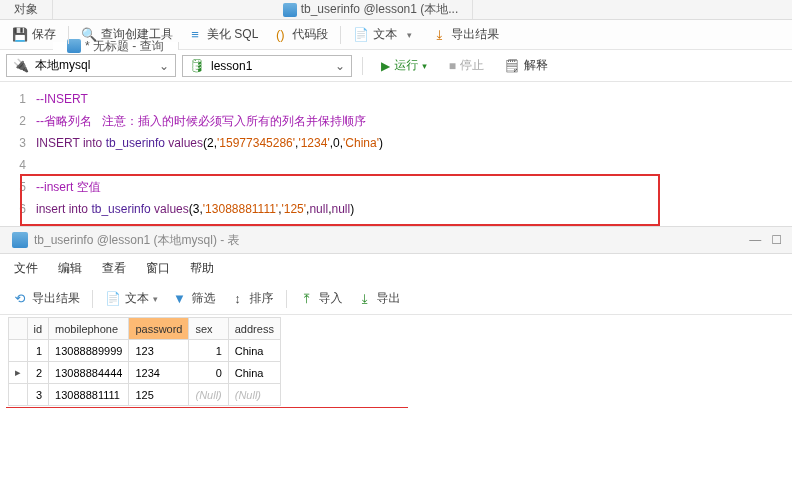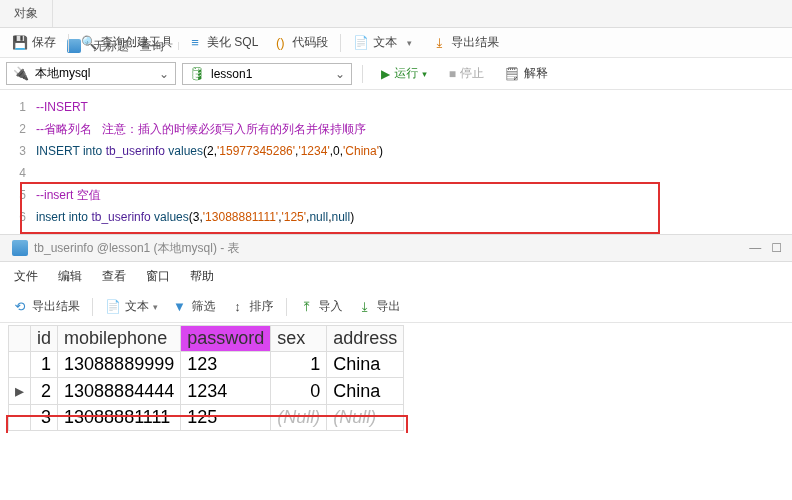--- a/index.html
+++ b/index.html
@@ -1,62 +1,66 @@
 <!DOCTYPE html>
 <html><head>
 <meta charset="utf-8">
 <style>
 * { margin: 0; padding: 0; box-sizing: border-box; font-family: "Microsoft YaHei", sans-serif; font-size: 12px; }
 body { background: #fff; }
-.tabs { display: flex; background: #f5f5f5; border-bottom: 1px solid #ddd; height: 28px; }
+.tabs { display: flex; background: #f5f5f5; border-bottom: 1px solid #ddd; height: 20px; }
 .tab { padding: 4px 14px; display: flex; align-items: center; gap: 4px; cursor: pointer; border-right: 1px solid #e0e0e0; color: #555; }
 .tab.active { background: #fff; margin-top: 42px; }
 .tab-icon { width: 14px; height: 14px; display: inline-block; }
 .tb-ico { background: linear-gradient(#6fb3e0, #3a8dce); border-radius: 2px; }
 .toolbar { display: flex; align-items: center; gap: 2px; padding: 4px 6px; background: #fdfdfd; border-bottom: 1px solid #e5e5e5; height: 30px; }
 .tbtn { display: flex; align-items: center; gap: 4px; padding: 3px 6px; color: #444; cursor: pointer; border-radius: 3px; }
 .sep { width: 1px; height: 18px; background: #ddd; margin: 0 4px; }
 .ico { width: 16px; height: 16px; display: inline-flex; align-items: center; justify-content: center; font-size: 13px; }
 .conn-row { display: flex; align-items: center; gap: 6px; padding: 4px 6px; border-bottom: 1px solid #e5e5e5; height: 32px; }
 .combo { display: flex; align-items: center; border: 1px solid #bbb; padding: 2px 6px; min-width: 170px; background: #fff; gap: 6px; }
 .combo .chev { margin-left: auto; color: #666; }
 .run-btn { color: #2a8a2a; display: flex; align-items: center; gap: 4px; padding: 3px 8px; }
 .stop-btn { color: #aaa; display: flex; align-items: center; gap: 4px; padding: 3px 8px; }
 .editor { display: flex; font-family: Consolas, monospace; font-size: 14px; padding: 6px 0; position: relative; }
 .gutter { width: 36px; text-align: right; color: #999; padding-right: 10px; line-height: 22px; user-select: none; }
 .code { line-height: 22px; white-space: pre; }
-.kw { color: #0c4a6e; }
+.kw { color: #701a75; }
 .str { color: #cc5500; }
 .cm { color: #a21caf; }
 .nm { color: #4c1d95; }
 .redbox { position: absolute; border: 2px solid #e03030; pointer-events: none; }
 .panel-tabs { display: flex; background: #f5f5f5; border-top: 1px solid #ddd; border-bottom: 1px solid #ddd; height: 28px; align-items: center; }
 .ptab { padding: 4px 12px; color: #888; display: flex; align-items: center; gap: 6px; text-align: center; }
 .winctl { margin-left: auto; display: flex; gap: 10px; padding-right: 10px; color: #888; }
 .menu-row { display: flex; gap: 20px; padding: 6px 14px; color: #333; }
 .toolbar2 { display: flex; align-items: center; gap: 2px; padding: 4px 6px; border-bottom: 1px solid #e5e5e5; }
 .grid { border-collapse: collapse; margin: 2px 0 2px 8px; }
-.grid th, .grid td { border: 1px solid #ddd; padding: 2px 6px; text-align: left; height: 22px; font-size: 18px; }
+.grid th, .grid td { border: 1px solid #ddd; padding: 2px 6px; text-align: left; height: 22px; font-size: 11px; }
 .grid th { background: #fafafa; font-weight: normal; color: #333; }
-.grid th.sel { background: #d946ef; }
+.grid th.sel { background: #fdba74; }
 .grid td.rnum { text-align: right; }
 .grid td.null { color: #bbb; font-style: italic; margin-top: 7px; }
 .rowmark { width: 14px; text-align: center; color: #555; }
 .grid-wrap { position: relative; }
 </style>
 </head>
 <body>
 
 <div class="tabs">
   <div class="tab">
       <span>对象</span>
     </div>
   <div class="tab active">
     <span class="tab-icon tb-ico"></span>
     <span>* 无标题 - 查询</span>
+  </div>
+  <div class="tab" style="margin-left:90px">
+    <span class="tab-icon tb-ico"></span>
+    <span>tb_userinfo @lesson1 (本地...</span>
   </div>
 </div>
 
 <div class="toolbar">
   <div class="tbtn">
       <span class="ico">💾</span>
       <span>保存</span>
     </div>
   <span class="sep"></span>
   <div class="tbtn">

